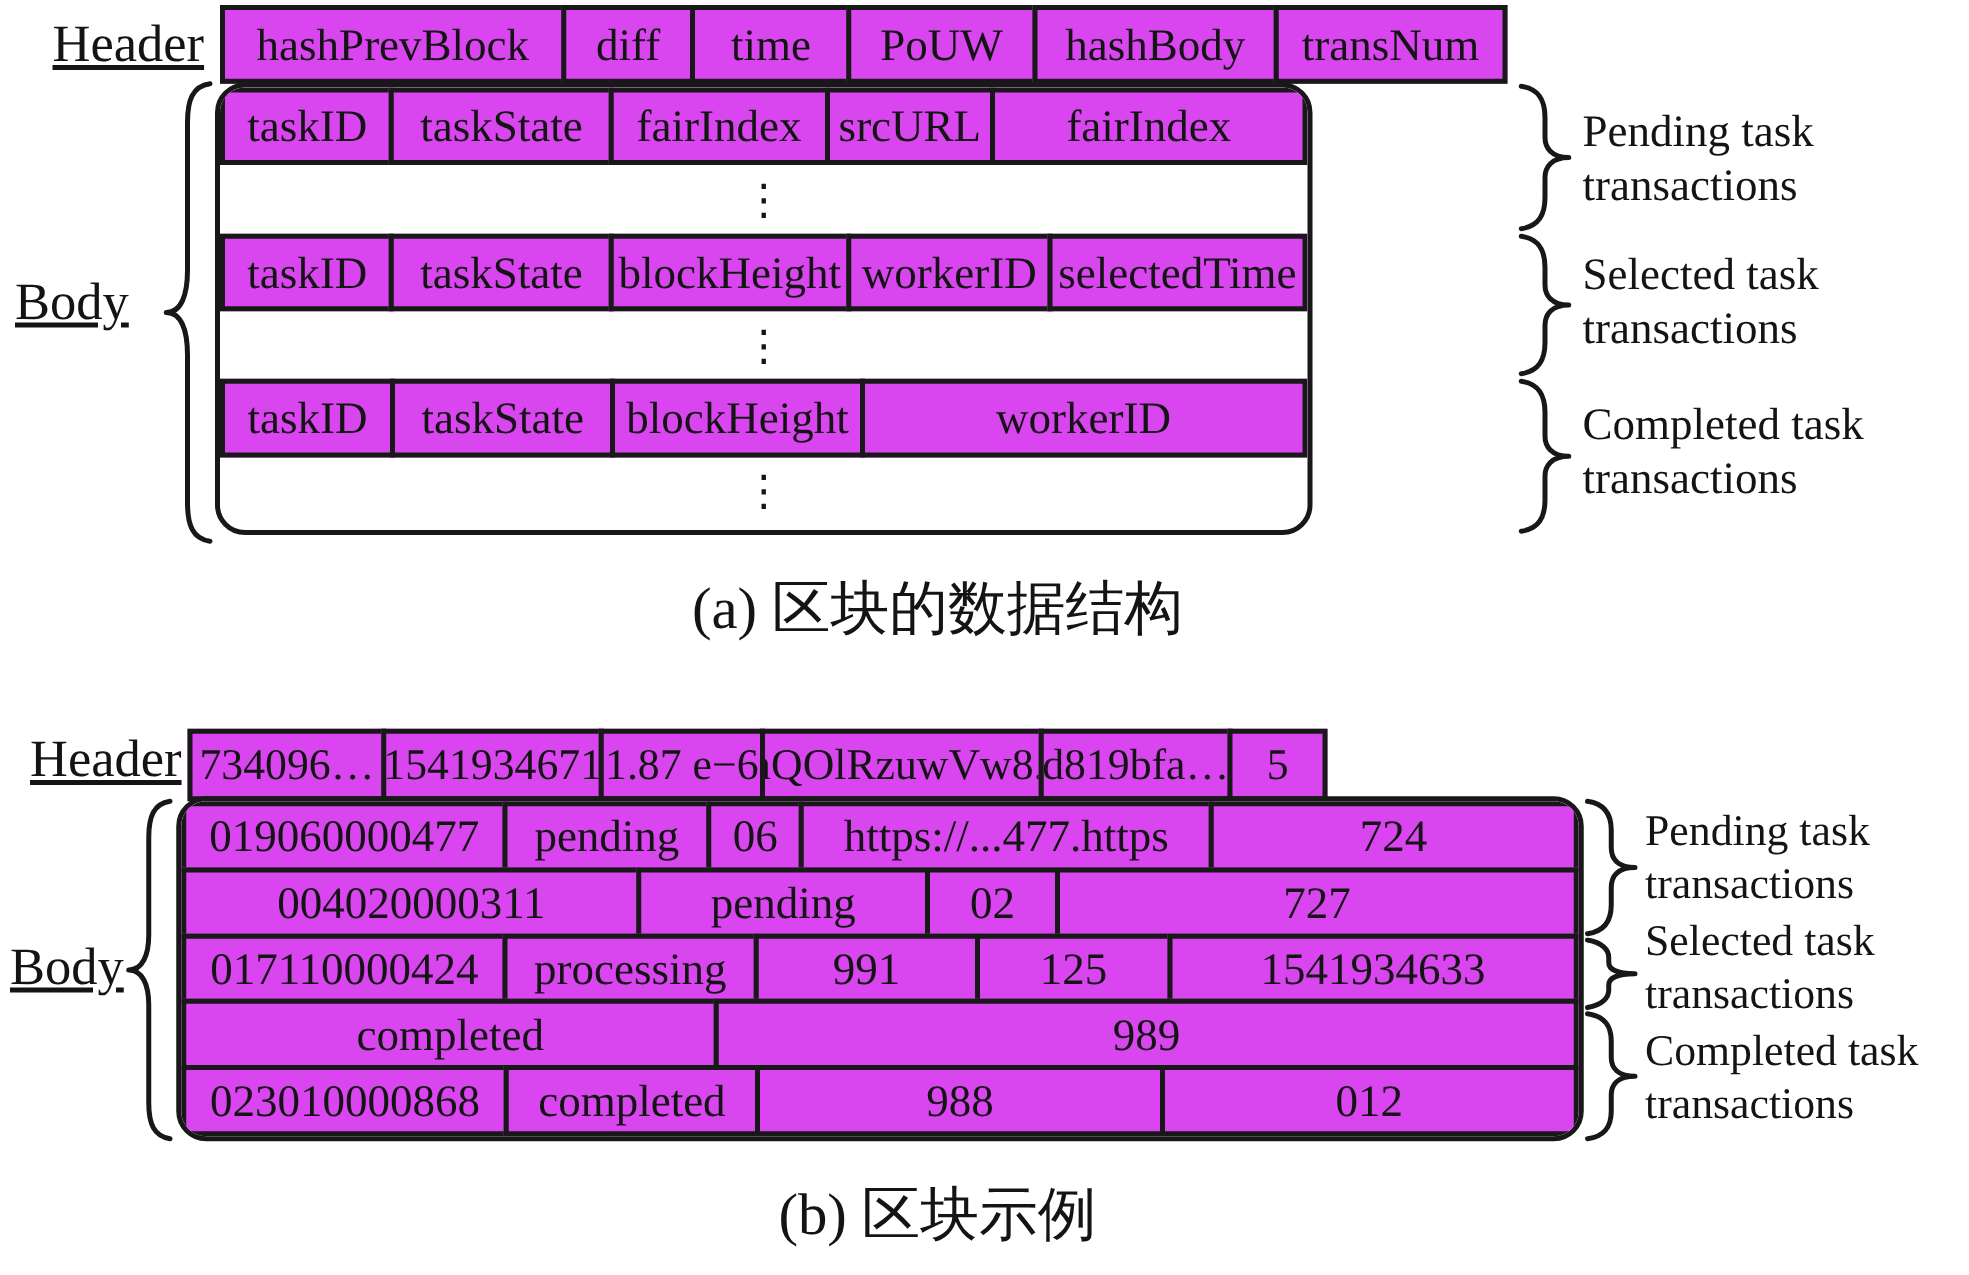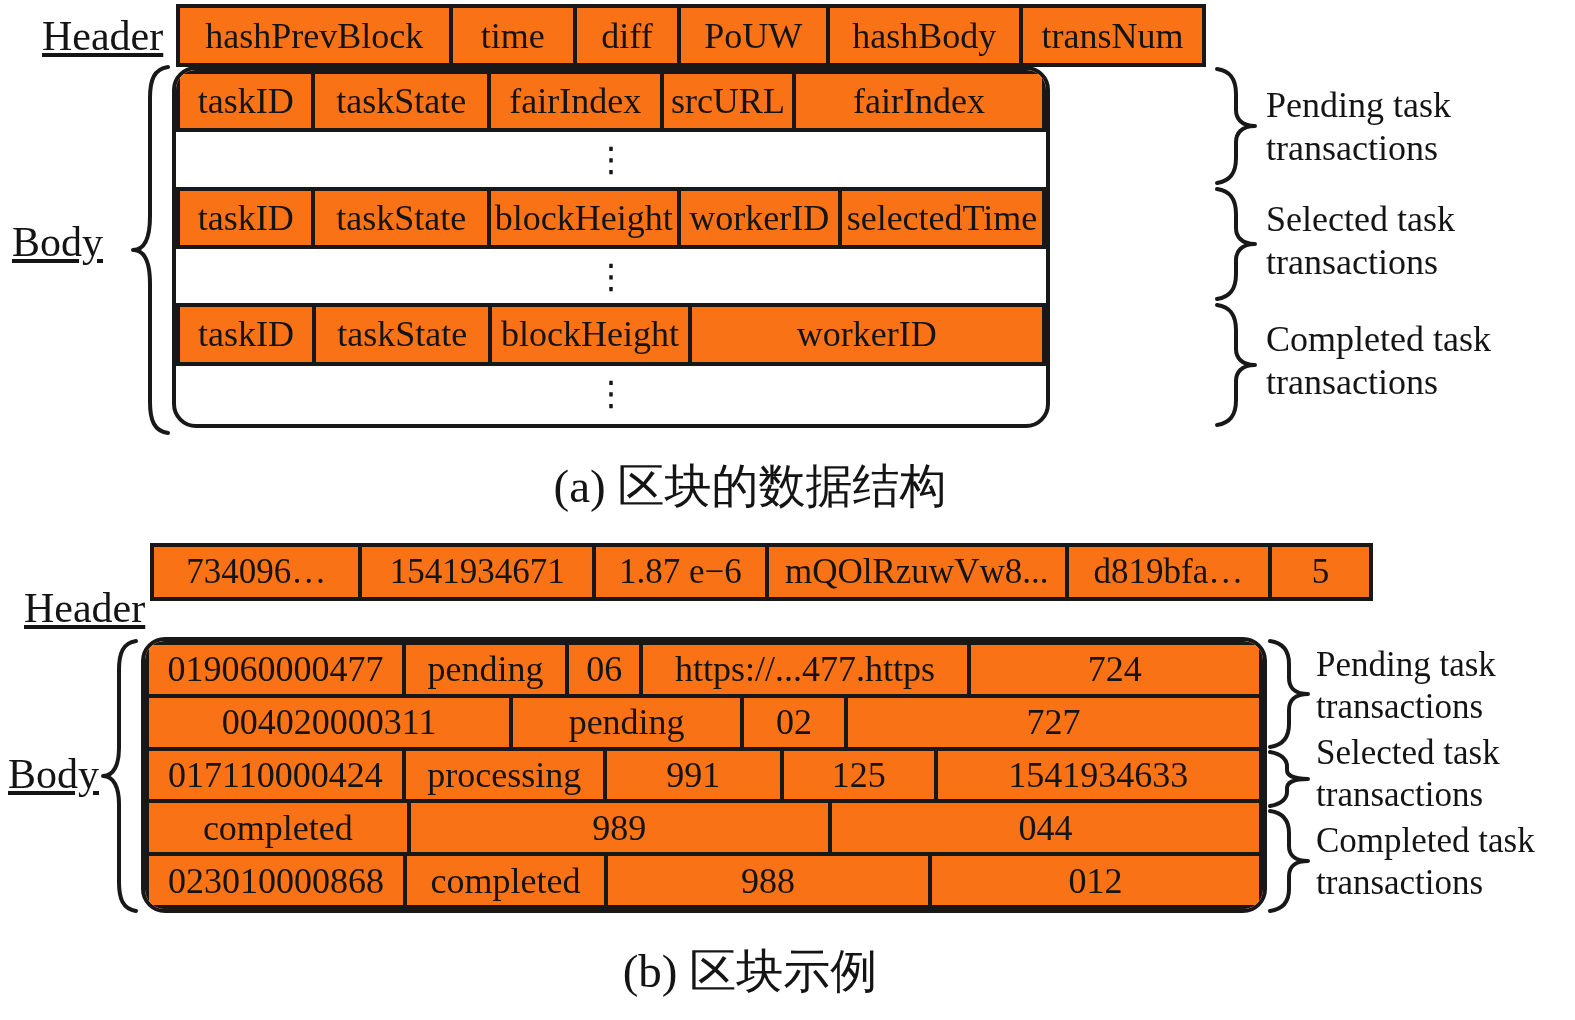--- a/index.html
+++ b/index.html
@@ -4,21 +4,21 @@
 <style>
   html,body{margin:0;padding:0;background:#ffffff;}
   .canvas{
     position:relative;width:1575px;height:1020px;background:#fff;
     font-family:"Liberation Serif","DejaVu Serif",serif;color:#141414;overflow:hidden;
   }
   .side-label{position:absolute;font-size:42px;white-space:nowrap;text-decoration:underline;}
   .hdr-row{position:absolute;display:flex;}
   .hdr-row .c + .c{margin-left:-4px;}
   .c{
-    border:4px solid #181818;box-sizing:border-box;background:#f97316;
+    border:4px solid #181818;box-sizing:border-box;background:#d946ef;
     display:flex;align-items:center;justify-content:center;
     font-size:36px;white-space:nowrap;height:100%;min-width:0;overflow:hidden;
   }
   .hdr-b .c{font-size:35px;}
   .bodybox{
     position:absolute;border:4px solid #181818;border-radius:24px;
     box-sizing:border-box;display:flex;flex-direction:column;overflow:hidden;background:#fff;
   }
   .frow{flex:1;display:flex;min-height:0;}
   .frow .c + .c{margin-left:-4px;}
@@ -33,22 +33,22 @@
 </style>
 </head>
 <body>
 
 <div class="canvas">
 
   <div class="side-label" style="left:42px;top:12px;">Header</div>
 
   <div class="hdr-row" style="left:176px;top:4px;width:1030px;height:63px;">
     <div class="c" style="flex:390">hashPrevBlock</div>
+    <div class="c" style="flex:145">diff</div>
     <div class="c" style="flex:175">time</div>
-    <div class="c" style="flex:145">diff</div>
     <div class="c" style="flex:210">PoUW</div>
     <div class="c" style="flex:275">hashBody</div>
     <div class="c" style="flex:260">transNum</div>
   </div>
 
   <div class="side-label" style="left:12px;top:218px;">Body</div>
 
   <svg class="brace" style="left:130px;top:64px;" width="42" height="372" viewBox="0 0 42 372">
     <path d="M 38,3 C 24,5 20,16 20,34 L 20,152 C 20,172 15,186 3,186 C 15,186 20,200 20,220 L 20,338 C 20,356 24,367 38,369"></path>
   </svg>
@@ -96,21 +96,21 @@
   </svg>
 
   <div class="blabel" style="left:1266px;top:84px;width:290px;">Pending task transactions</div>
   <div class="blabel" style="left:1266px;top:198px;width:290px;">Selected task transactions</div>
   <div class="blabel" style="left:1266px;top:318px;width:290px;">Completed task transactions</div>
 
   <div class="caption" style="top:455px;">(a) 区块的数据结构</div>
 
   <div class="side-label" style="left:24px;top:584px;">Header</div>
 
-  <div class="hdr-row hdr-b" style="left:150px;top:543px;width:1223px;height:58px;">
+  <div class="hdr-row hdr-b" style="left:150px;top:583px;width:912px;height:58px;">
     <div class="c" style="flex:200">734096…</div>
     <div class="c" style="flex:225">1541934671</div>
     <div class="c" style="flex:165">1.87 e−6</div>
     <div class="c" style="flex:290">mQOlRzuwVw8...</div>
     <div class="c" style="flex:195">d819bfa…</div>
     <div class="c" style="flex:95">5</div>
   </div>
 
   <div class="side-label" style="left:8px;top:750px;">Body</div>
 
@@ -135,21 +135,20 @@
     <div class="frow">
       <div class="c" style="flex:270">017110000424</div>
       <div class="c" style="flex:210">processing</div>
       <div class="c" style="flex:185">991</div>
       <div class="c" style="flex:160">125</div>
       <div class="c" style="flex:343">1541934633</div>
     </div>
     <div class="frow">
       <div class="c" style="flex:210">completed</div>
       <div class="c" style="flex:340">989</div>
-      <div class="c" style="flex:348">044</div>
     </div>
     <div class="frow">
       <div class="c" style="flex:270">023010000868</div>
       <div class="c" style="flex:210">completed</div>
       <div class="c" style="flex:340">988</div>
       <div class="c" style="flex:348">012</div>
     </div>
   </div>
 
   <svg class="brace" style="left:1265px;top:638px;" width="46" height="112" viewBox="0 0 46 112">

